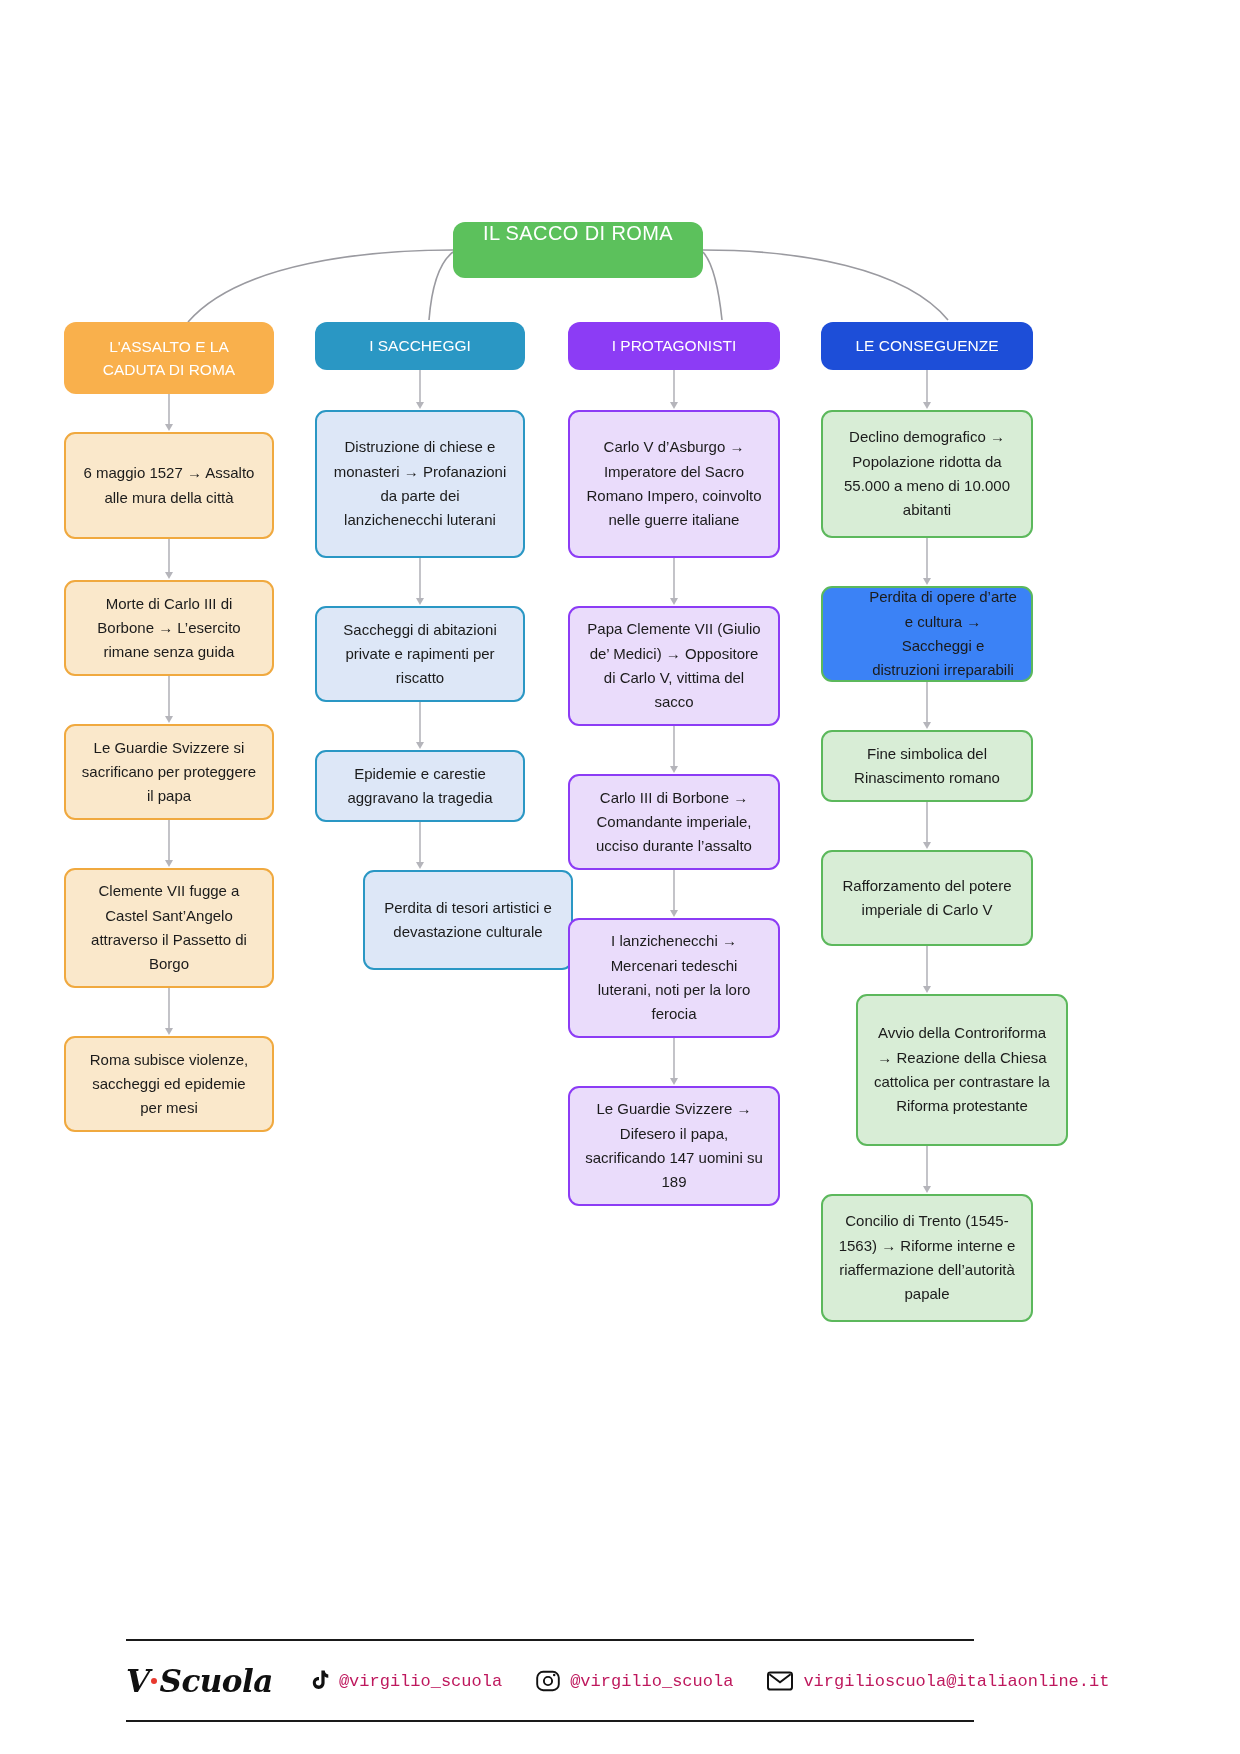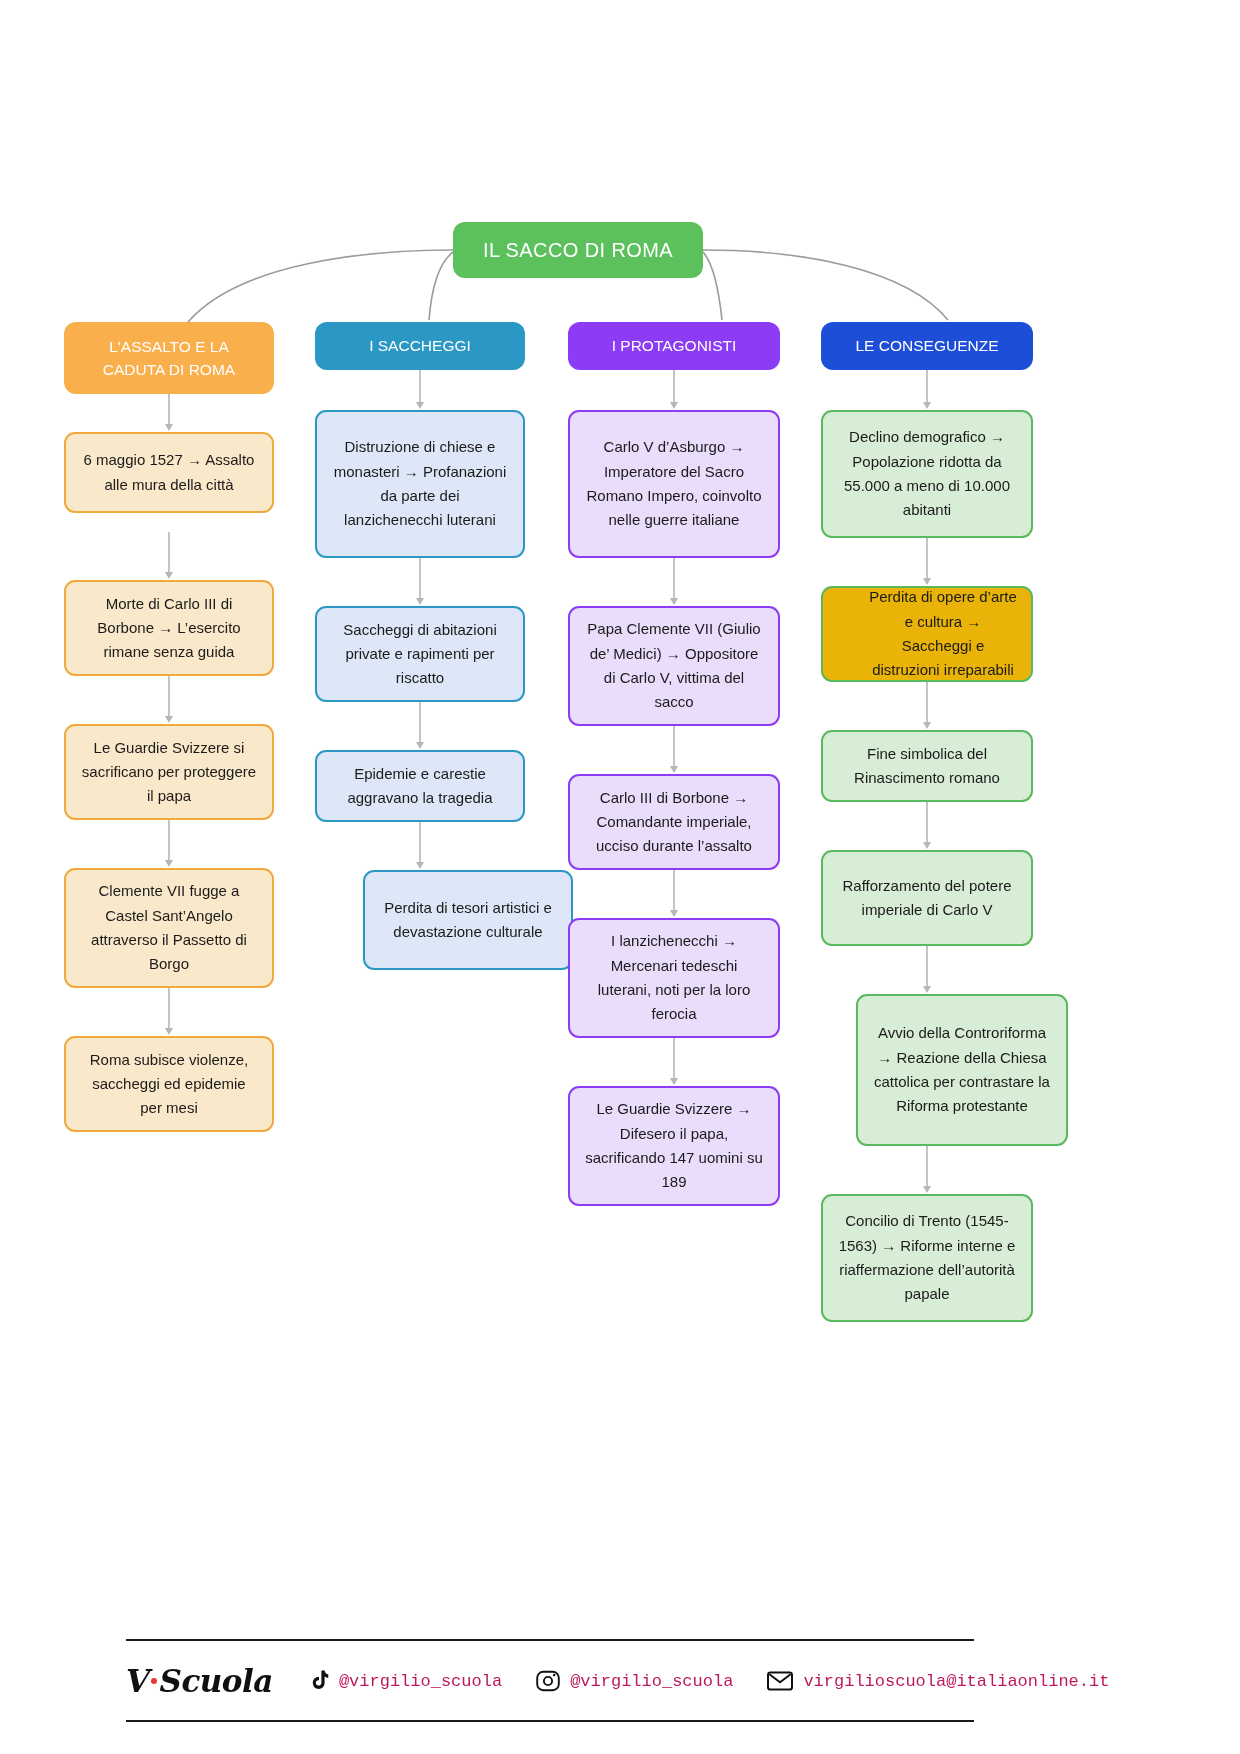--- a/index.html
+++ b/index.html
@@ -28,21 +28,21 @@
   
   .root-node {
     position: absolute;
     left: 453px;
     top: 222px;
     width: 250px;
     height: 56px;
     background: #5cc15c;
     border-radius: 12px;
     display: flex;
-    align-items: center;
+    align-items: flex-start;
     justify-content: center;
     color: #ffffff;
     font-size: 20px;
     letter-spacing: 0.4px;
     z-index: 3;
   }
 
   
   .cat-header {
     position: absolute;
@@ -193,21 +193,21 @@
   </svg>
 
   <div class="root-node">
     <span>IL SACCO DI ROMA</span>
   </div>
 
   <div id="nodes">
       <div class="cat-header" style="left: 64px; top: 322px; width: 210px; height: 72px; background: rgb(249, 176, 76);">
         <span>L'ASSALTO E LA CADUTA DI ROMA</span>
       </div>
-      <div class="leaf" style="left: 64px; top: 432px; width: 210px; height: 81px; background: rgb(250, 232, 203); border-color: rgb(240, 169, 63);">
+      <div class="leaf" style="left: 64px; top: 432px; width: 210px; height: 107px; background: rgb(250, 232, 203); border-color: rgb(240, 169, 63);">
         <span>6 maggio 1527 → Assalto alle mura della città</span>
       </div>
       <div class="leaf" style="left: 64px; top: 580px; width: 210px; height: 96px; background: rgb(250, 232, 203); border-color: rgb(240, 169, 63);">
         <span>Morte di Carlo III di Borbone → L’esercito rimane senza guida</span>
       </div>
       <div class="leaf" style="left: 64px; top: 724px; width: 210px; height: 96px; background: rgb(250, 232, 203); border-color: rgb(240, 169, 63);">
         <span>Le Guardie Svizzere si sacrificano per proteggere il papa</span>
       </div>
       <div class="leaf" style="left: 64px; top: 868px; width: 210px; height: 120px; background: rgb(250, 232, 203); border-color: rgb(240, 169, 63);">
         <span>Clemente VII fugge a Castel Sant’Angelo attraverso il Passetto di Borgo</span>
@@ -247,21 +247,21 @@
       </div>
       <div class="leaf" style="left: 568px; top: 1086px; width: 212px; height: 120px; background: rgb(234, 220, 251); border-color: rgb(140, 60, 245);">
         <span>Le Guardie Svizzere → Difesero il papa, sacrificando 147 uomini su 189</span>
       </div>
       <div class="cat-header" style="left: 821px; top: 322px; width: 212px; height: 48px; background: #1d4ed8;">
         <span>LE CONSEGUENZE</span>
       </div>
       <div class="leaf" style="left: 821px; top: 410px; width: 212px; height: 128px; background: rgb(216, 237, 214); border-color: rgb(92, 184, 92);">
         <span>Declino demografico → Popolazione ridotta da 55.000 a meno di 10.000 abitanti</span>
       </div>
-      <div class="leaf" style="left: 821px; top: 586px; width: 212px; height: 96px; background: #eab308; border-color: rgb(92, 184, 92); padding-left: 46px;">
+      <div class="leaf" style="left: 821px; top: 586px; width: 212px; height: 96px; background: #3b82f6; border-color: rgb(92, 184, 92); padding-left: 46px;">
         <span>Perdita di opere d’arte e cultura → Saccheggi e distruzioni irreparabili</span>
       </div>
       <div class="leaf" style="left: 821px; top: 730px; width: 212px; height: 72px; background: rgb(216, 237, 214); border-color: rgb(92, 184, 92);">
         <span>Fine simbolica del Rinascimento romano</span>
       </div>
       <div class="leaf" style="left: 821px; top: 850px; width: 212px; height: 96px; background: rgb(216, 237, 214); border-color: rgb(92, 184, 92);">
         <span>Rafforzamento del potere imperiale di Carlo V</span>
       </div>
       <div class="leaf" style="left: 821px; top: 994px; width: 212px; height: 152px; background: rgb(216, 237, 214); border-color: rgb(92, 184, 92); margin-left: 35px;">
         <span>Avvio della Controriforma → Reazione della Chiesa cattolica per contrastare la Riforma protestante</span>

